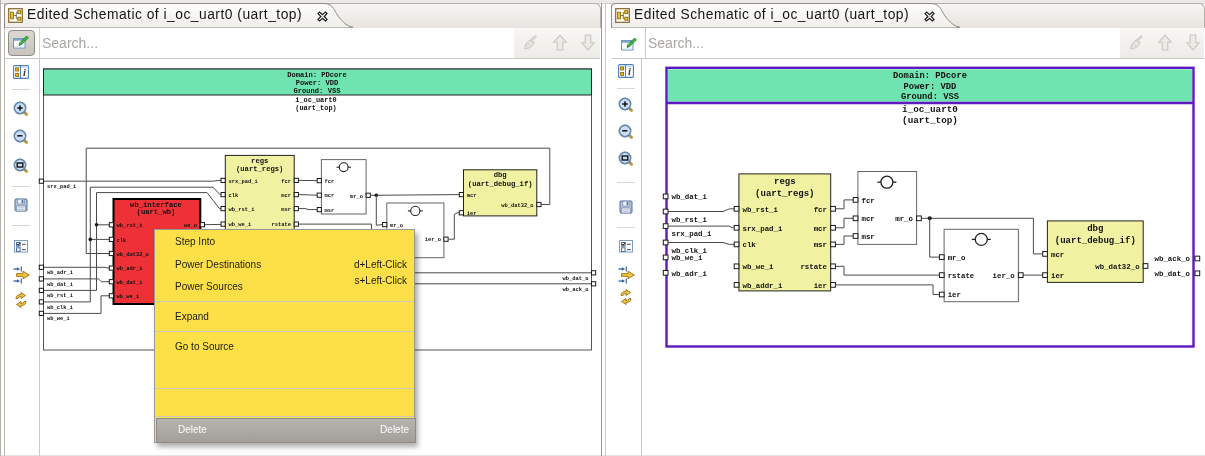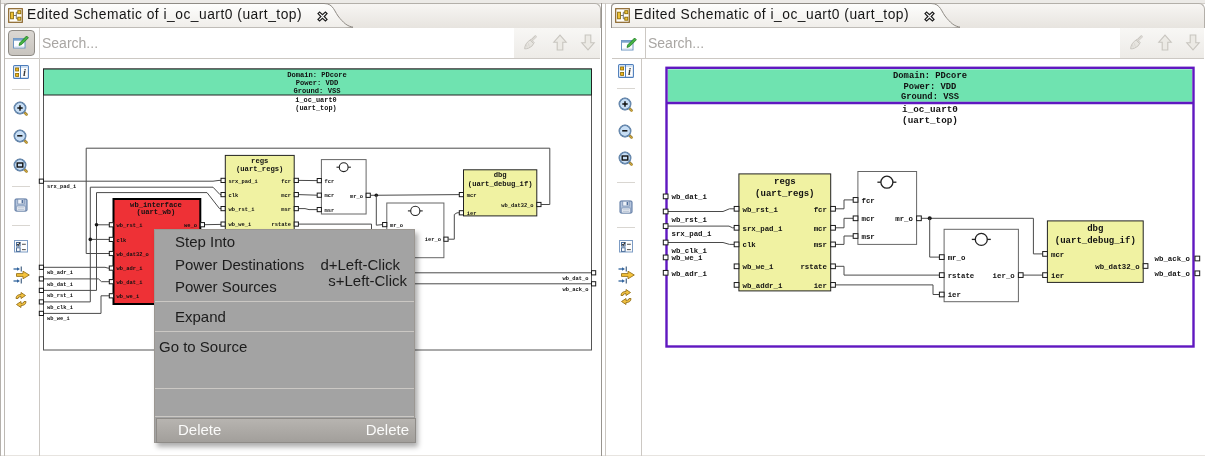--- a/index.html
+++ b/index.html
@@ -426,29 +426,29 @@
       <text x="671.5" y="252.7" font-family="Liberation Mono" font-size="7.4" font-weight="bold" fill="#111" text-anchor="start">wb_clk_i</text>
       <rect x="663.3" y="255.04999999999998" width="4.7" height="4.7" fill="#fff" stroke="#1a1a1a" stroke-width="1"></rect>
       <text x="671.5" y="260.09999999999997" font-family="Liberation Mono" font-size="7.4" font-weight="bold" fill="#111" text-anchor="start">wb_we_i</text>
       <rect x="663.3" y="270.45" width="4.7" height="4.7" fill="#fff" stroke="#1a1a1a" stroke-width="1"></rect>
       <text x="671.5" y="275.5" font-family="Liberation Mono" font-size="7.4" font-weight="bold" fill="#111" text-anchor="start">wb_adr_i</text>
       <rect x="1195.0" y="256.15" width="4.7" height="4.7" fill="#fff" stroke="#1a1a1a" stroke-width="1"></rect>
       <text x="1190" y="261.2" font-family="Liberation Mono" font-size="7.4" font-weight="bold" fill="#111" text-anchor="end">wb_ack_o</text>
       <rect x="1195.0" y="270.95" width="4.7" height="4.7" fill="#fff" stroke="#1a1a1a" stroke-width="1"></rect>
       <text x="1190" y="276.0" font-family="Liberation Mono" font-size="7.4" font-weight="bold" fill="#111" text-anchor="end">wb_dat_o</text>
     </svg>
-<div class="abs" style="left:154px;top:228.5px;width:261px;height:214px;background:#a3a3a3;border:1px solid #9b9792;box-sizing:border-box;z-index:10;box-shadow:3px 4px 5px rgba(0,0,0,0.32);font-size:15px;color:#1c1c1c">
+<div class="abs" style="left:154px;top:228.5px;width:261px;height:214px;background:#fde047;border:1px solid #9b9792;box-sizing:border-box;z-index:10;box-shadow:3px 4px 5px rgba(0,0,0,0.32);font-size:10px;color:#1c1c1c">
 <div style="position:absolute;left:20px;top:2px;height:19px;line-height:19px">Step Into</div>
 <div style="position:absolute;left:20px;top:25.30000000000001px;height:19px;line-height:19px">Power Destinations</div>
-<div style="position:absolute;right:14px;top:25.30000000000001px;height:19px;line-height:19px">d+Left-Click</div>
+<div style="position:absolute;right:7px;top:25.30000000000001px;height:19px;line-height:19px">d+Left-Click</div>
 <div style="position:absolute;left:20px;top:47.89999999999998px;height:19px;line-height:19px">Power Sources</div>
 <div style="position:absolute;right:7px;top:41px;height:19px;line-height:19px">s+Left-Click</div>
 <div style="position:absolute;left:0;top:71px;width:100%;height:1px;background:#cbc8c4"></div>
 <div style="position:absolute;left:20px;top:77.39999999999998px;height:19px;line-height:19px">Expand</div>
 <div style="position:absolute;left:0;top:101px;width:100%;height:1px;background:#cbc8c4"></div>
-<div style="position:absolute;left:4px;top:107.39999999999998px;height:19px;line-height:19px">Go to Source</div>
+<div style="position:absolute;left:20px;top:107.39999999999998px;height:19px;line-height:19px">Go to Source</div>
 <div style="position:absolute;left:0;top:158.5px;width:100%;height:1px;background:#cbc8c4"></div>
 <div style="position:absolute;left:0;top:186.5px;width:100%;height:1px;background:#cbc8c4"></div>
 <div style="position:absolute;left:1px;top:188px;width:258px;height:23px;background:linear-gradient(#b7b4b0,#a29f9b);border:1px solid #8e8b87;color:#fbfbfa">
         <div style="position:absolute;left:21px;top:2px;height:18px;line-height:18px">Delete</div>
         <div style="position:absolute;right:6px;top:2px;height:18px;line-height:18px">Delete</div>
       </div>
 </div>
 </div>
 </body></html>

